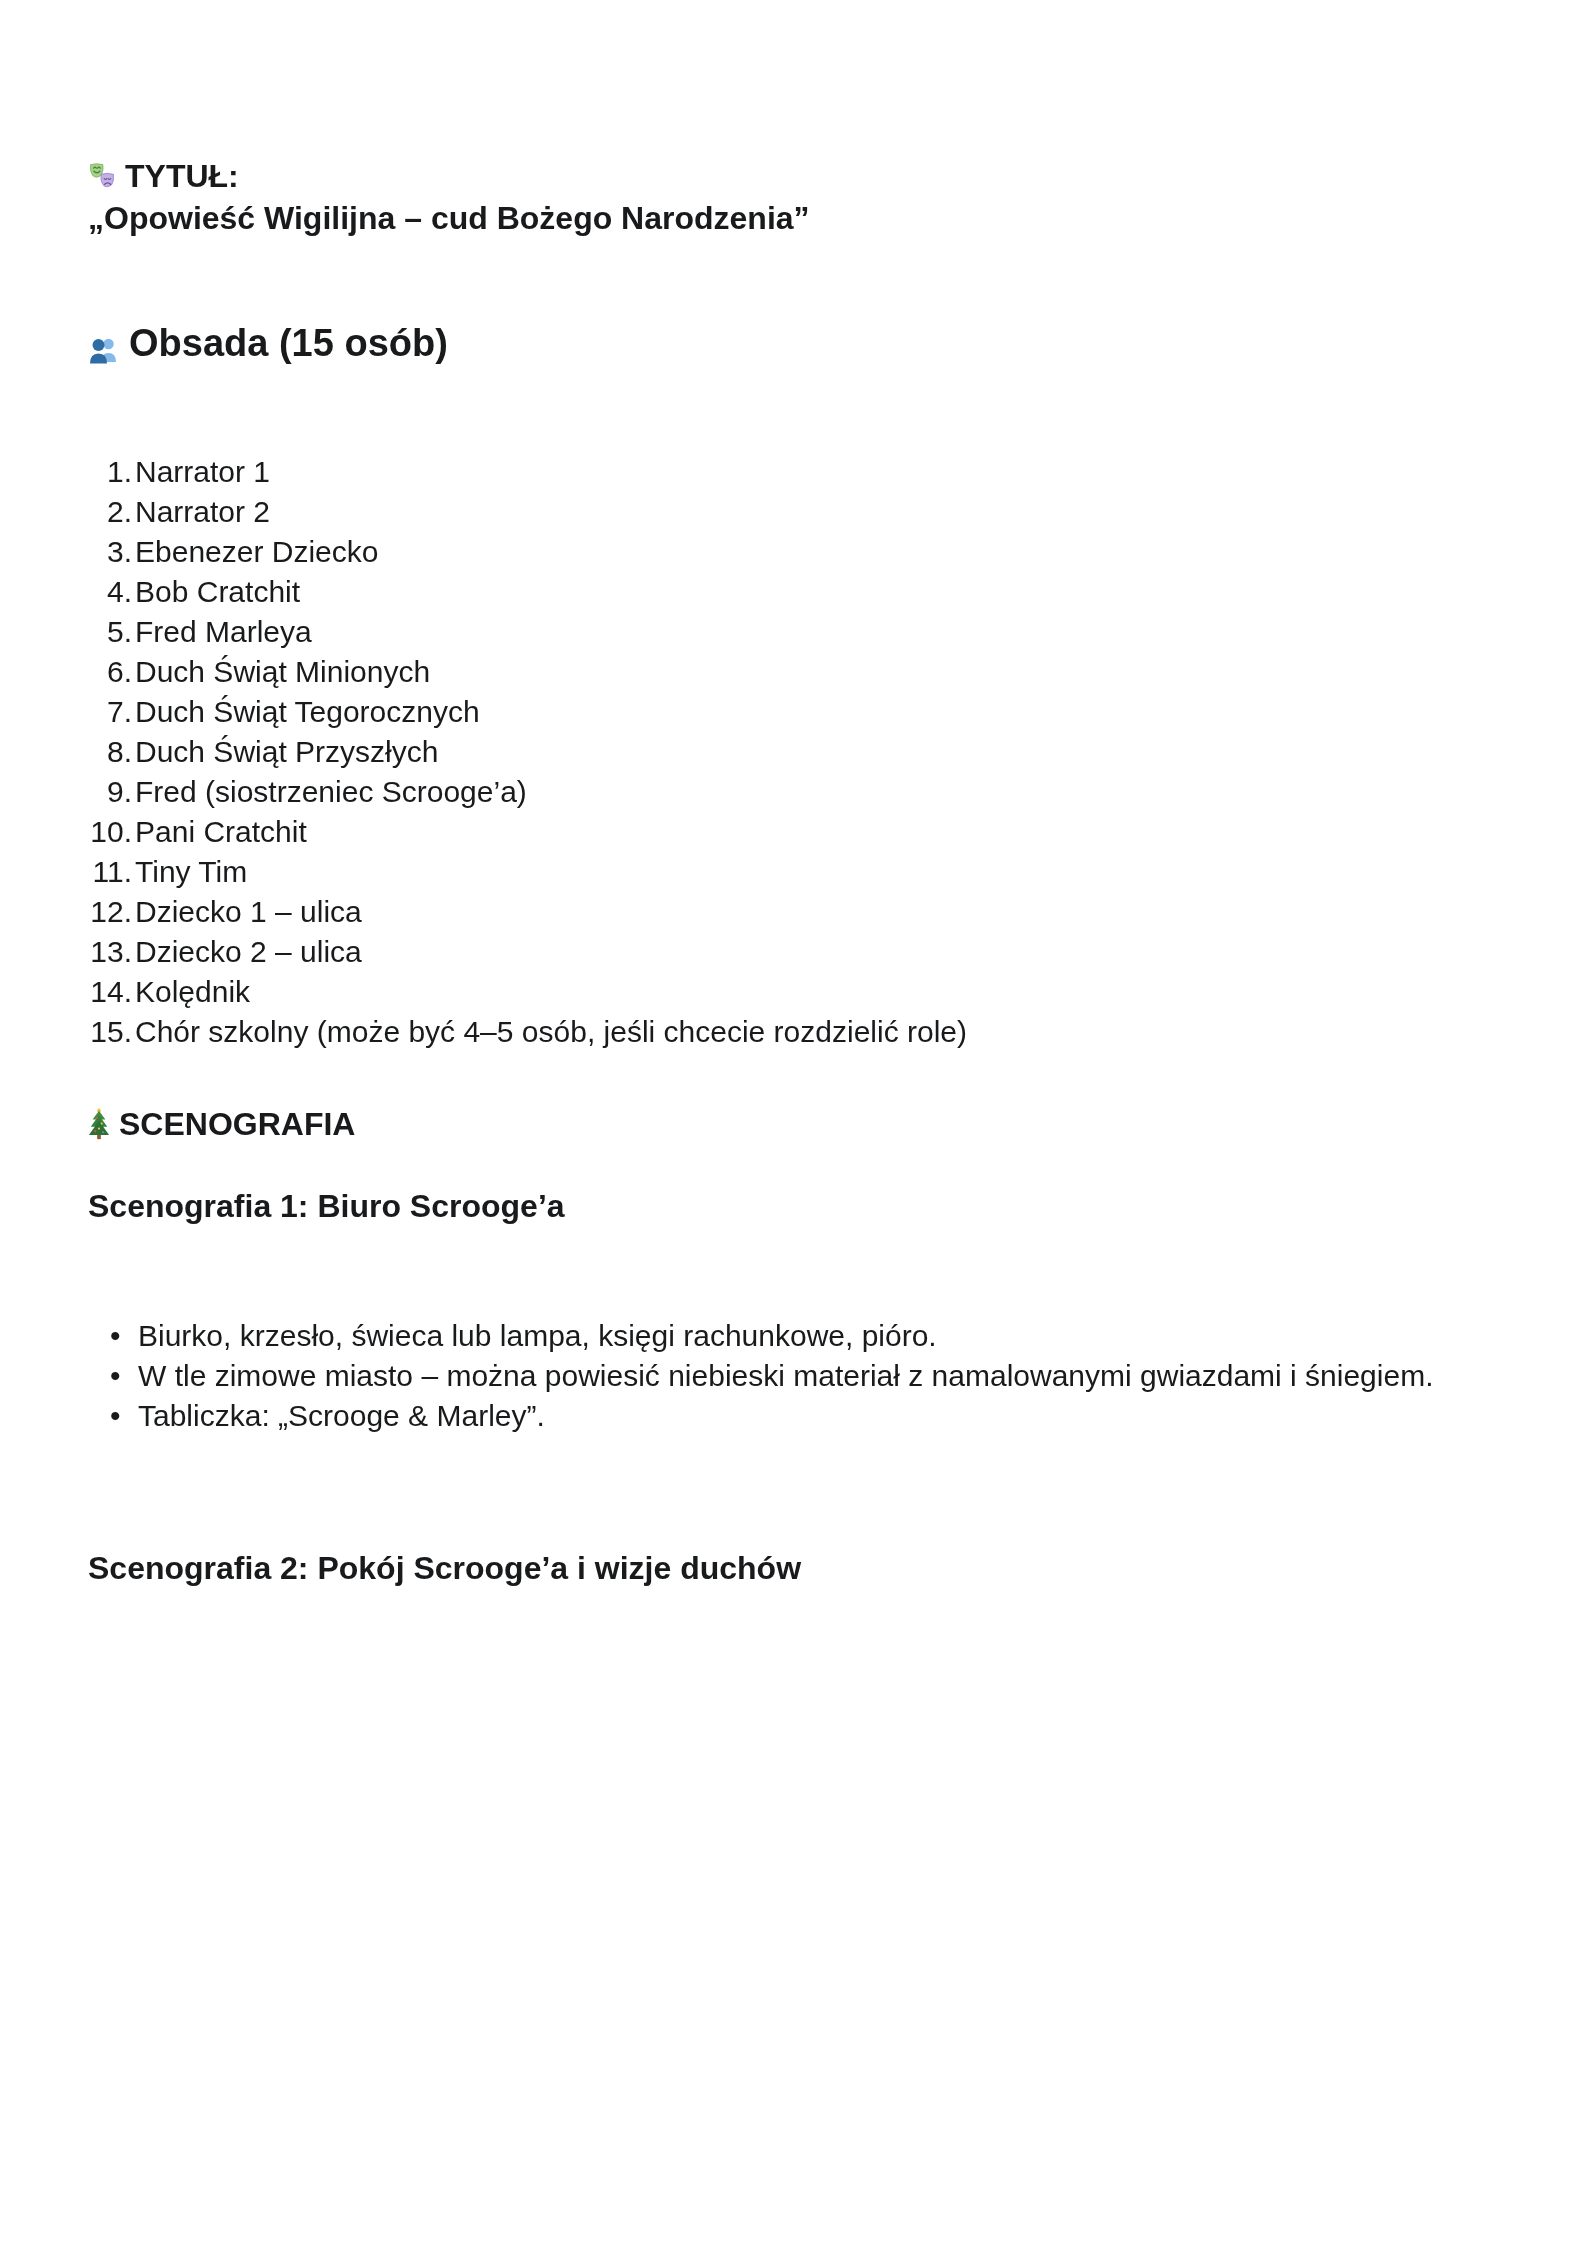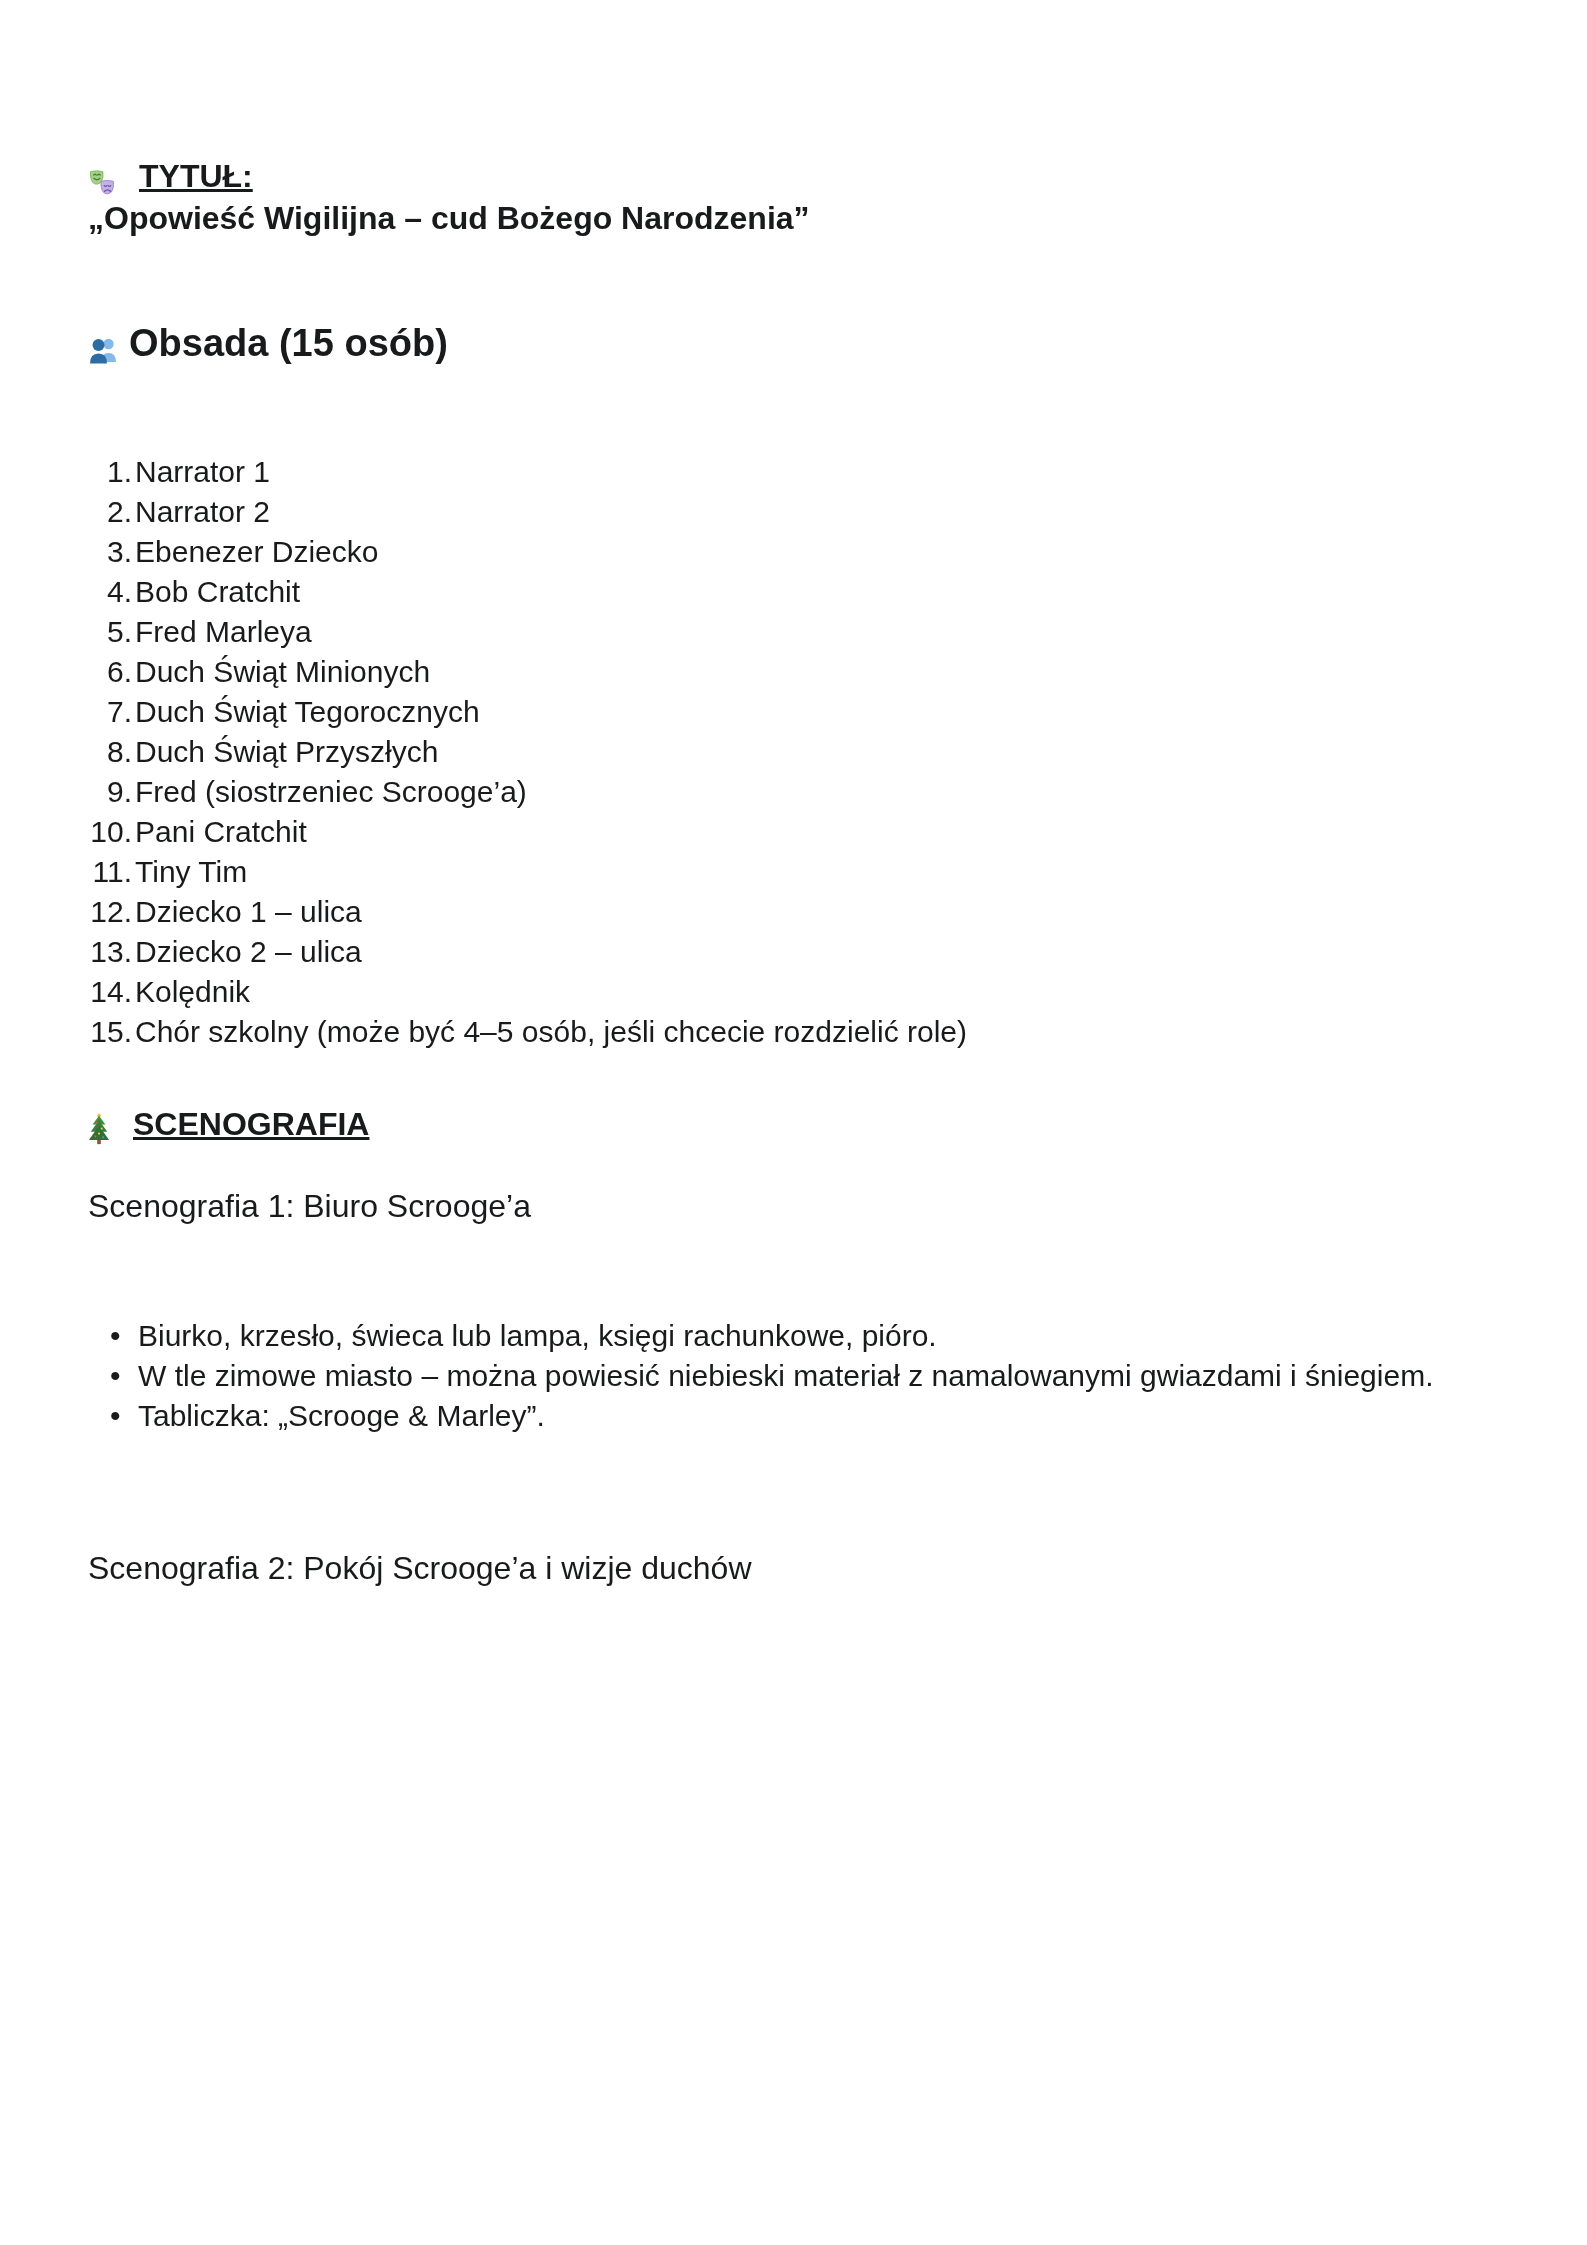--- a/index.html
+++ b/index.html
@@ -8,21 +8,21 @@
     font-family: "Liberation Sans", "DejaVu Sans", sans-serif;
     color: #191a1c;
     overflow: hidden;
   }
   .page {
     box-sizing: border-box;
     width: 1587px; height: 2245px;
     padding: 155px 60px 0 88px;
     background: #ffffff;
   }
-  .hline { display: flex; align-items: flex-end; gap: 23px; text-decoration: underline; }
+  .hline { display: flex; align-items: center; gap: 9px; }
   .icon { display: inline-flex; flex: 0 0 auto; align-items: center; }
 
   
   .title-block { font-size: 32px; line-height: 42px; font-weight: 700; margin: 0 0 80px 0; }
 
   
   .cast-heading {
     margin: 0; font-size: 38px; line-height: 48px; font-weight: 700;
     display: flex; align-items: flex-end; gap: 11px;
   }
@@ -33,21 +33,21 @@
     font-size: 30px; line-height: 40px; counter-reset: cast;
   }
   ol.cast-list li { counter-increment: cast; position: relative; padding-left: 47px; }
   ol.cast-list li::before {
     content: counter(cast) ".";
     position: absolute; left: -4px; width: 48px; text-align: right;
   }
 
   
   .scen-heading { margin-top: 50px; font-size: 32px; line-height: 44px; font-weight: 700; }
-  .scene-sub { font-size: 32px; line-height: 44px; font-weight: 400; margin-top: 38px; }
+  .scene-sub { font-size: 32px; line-height: 44px; font-weight: 700; margin-top: 38px; }
   .scene-sub.second { margin-top: 110px; }
   ul.scene-list {
     list-style: none; margin: 88px 0 0 0; padding: 0;
     font-size: 30px; line-height: 40px;
   }
   ul.scene-list li { position: relative; padding-left: 50px; }
   ul.scene-list li::before { content: "\2022"; position: absolute; left: 22px; }
 </style>
 </head>
 <body>

